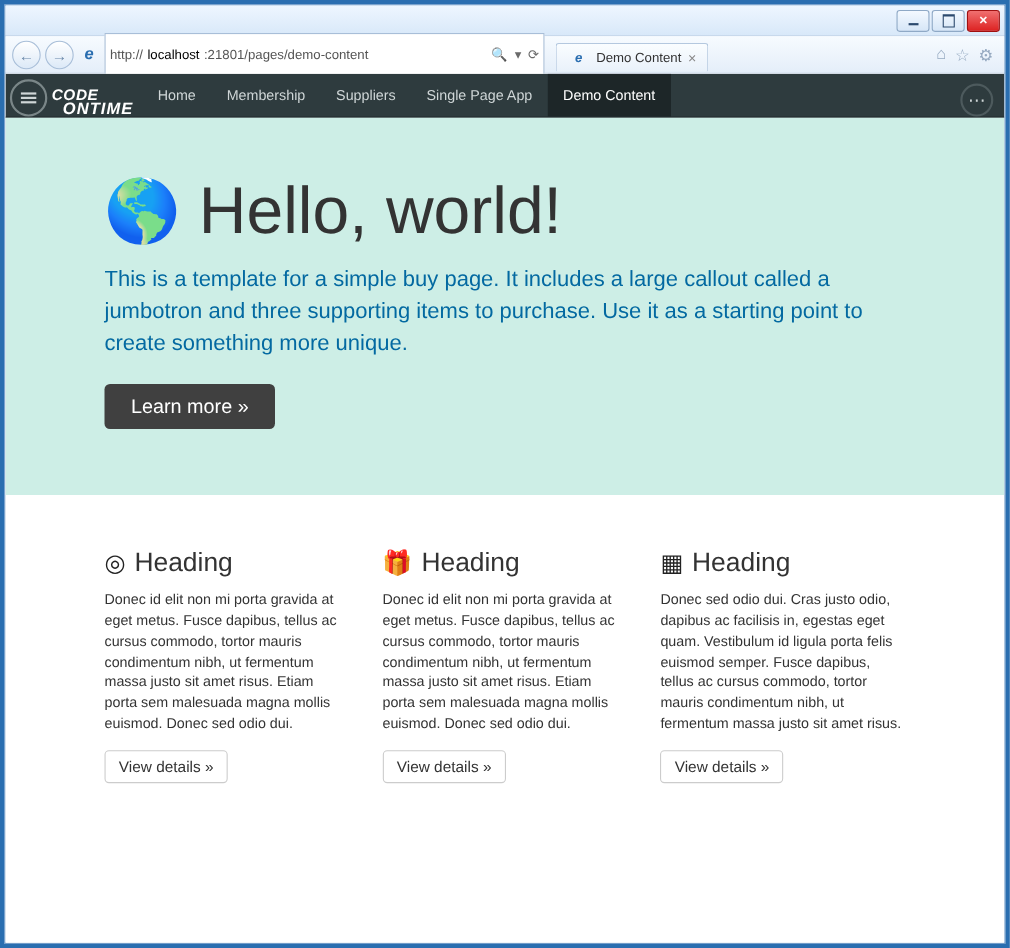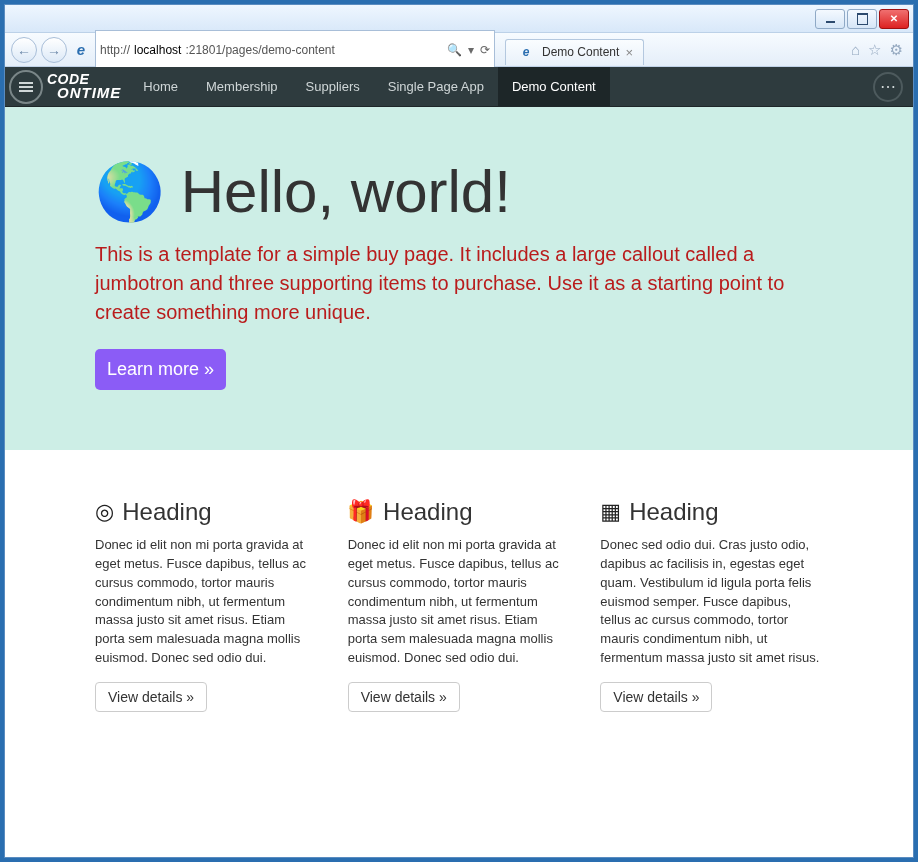--- a/index.html
+++ b/index.html
@@ -21,36 +21,36 @@
   .urlbox { flex:0 0 400px; height:40px; border:1px solid #a8bed8; background:#fff; display:flex; align-items:center; padding:0 4px; font-size:12px; color:#555; gap:4px;}
   .urlbox .host{color:#000;}
   .urlbox .right{margin-left:auto; display:flex; gap:6px; color:#6a6a6a;}
   .tabstrip{flex:1; display:flex; align-items:flex-end; height:30px; margin-left:6px;}
   .tab{height:26px; border:1px solid #b4c8df; border-bottom:none; border-radius:3px 3px 0 0; background:linear-gradient(#fafdff,#e9f1fa); padding:0 10px; display:flex; align-items:center; font-size:12px; color:#333; gap:6px; cursor:pointer;}
   .tabclose{color:#888; font-size:13px;}
   .ieicons{display:flex; gap:8px; color:#95a9c0; font-size:15px; padding-right:4px;}
   .ieicons span{cursor:pointer;}
 
   
-  .appnav { height:40px; background:#2e3b3e; display:flex; align-items:center; color:#e4e9ea; font-size:13px; border-bottom:1px solid #1e2628;}
+  .appnav { height:40px; background:#2e3b3e; display:flex; align-items:flex-end; color:#e4e9ea; font-size:13px; border-bottom:1px solid #1e2628;}
   .menu-btn{width:34px;height:34px;margin:0 4px;border:2px solid #7a8688;border-radius:50%;display:flex;align-items:center;justify-content:center;cursor:pointer;}
   .menu-btn span{display:block;width:14px;height:2px;background:#cfd6d7;box-shadow:0 -4px 0 #cfd6d7,0 4px 0 #cfd6d7;}
   .brand{font-style:italic;font-weight:bold;font-size:14px;letter-spacing:0.5px;color:#fff;padding:0 8px 0 0;line-height:0.9;}
   .brand small{display:block;font-size:15px;letter-spacing:1px;font-style:italic;margin-left:10px;}
   .navlinks{display:flex;height:100%;}
   .navlink{padding:0 14px;display:flex;align-items:center;color:#cfd6d7;cursor:pointer;}
   .navlink.active{background:#1d2628;color:#fff;}
   .user-circle{width:30px;height:30px;border:2px solid #4d5a5d;border-radius:50%;margin-left:auto;margin-right:10px;display:flex;align-items:center;justify-content:center;color:#cfd6d7;font-size:16px;cursor:pointer;}
 
   
   .jumbo{background:#cdeee6;padding:50px 90px 60px 90px;color:#333;}
   .jumbo h1{font-size:60px;font-weight:400;color:#333;display:flex;align-items:center;gap:16px;}
   .jumbo h1 .globe{font-size:56px;color:#222;}
-  .jumbo p{font-size:20px;color:#b91c1c;margin-top:14px;line-height:1.45;}
-  .learn-btn{display:inline-block;margin-top:22px;background:#8b5cf6;color:#fff;font-size:18px;padding:10px 12px;border:none;border-radius:5px;cursor:pointer;}
+  .jumbo p{font-size:20px;color:#0369a1;margin-top:14px;line-height:1.45;}
+  .learn-btn{display:inline-block;margin-top:22px;background:#404040;color:#fff;font-size:18px;padding:10px 24px;border:none;border-radius:5px;cursor:pointer;}
 
   
   .cols{display:flex;gap:30px;padding:48px 90px 20px;color:#333;}
   .col{flex:1;}
   .col h3{font-size:24px;font-weight:400;display:flex;align-items:center;gap:8px;color:#333;}
   .col h3 .ico{font-size:22px;color:#222;}
   .col p{font-size:13px;color:#333;margin-top:10px;line-height:1.45;}
   .details-btn{margin-top:14px;background:#fff;border:1px solid #ccc;border-radius:4px;padding:6px 12px;font-size:14px;color:#333;cursor:pointer;}
 
   .footer{border-top:1px solid #ddd;margin:16px 90px 0;padding:18px 0 10px;font-size:13px;color:#333;}

